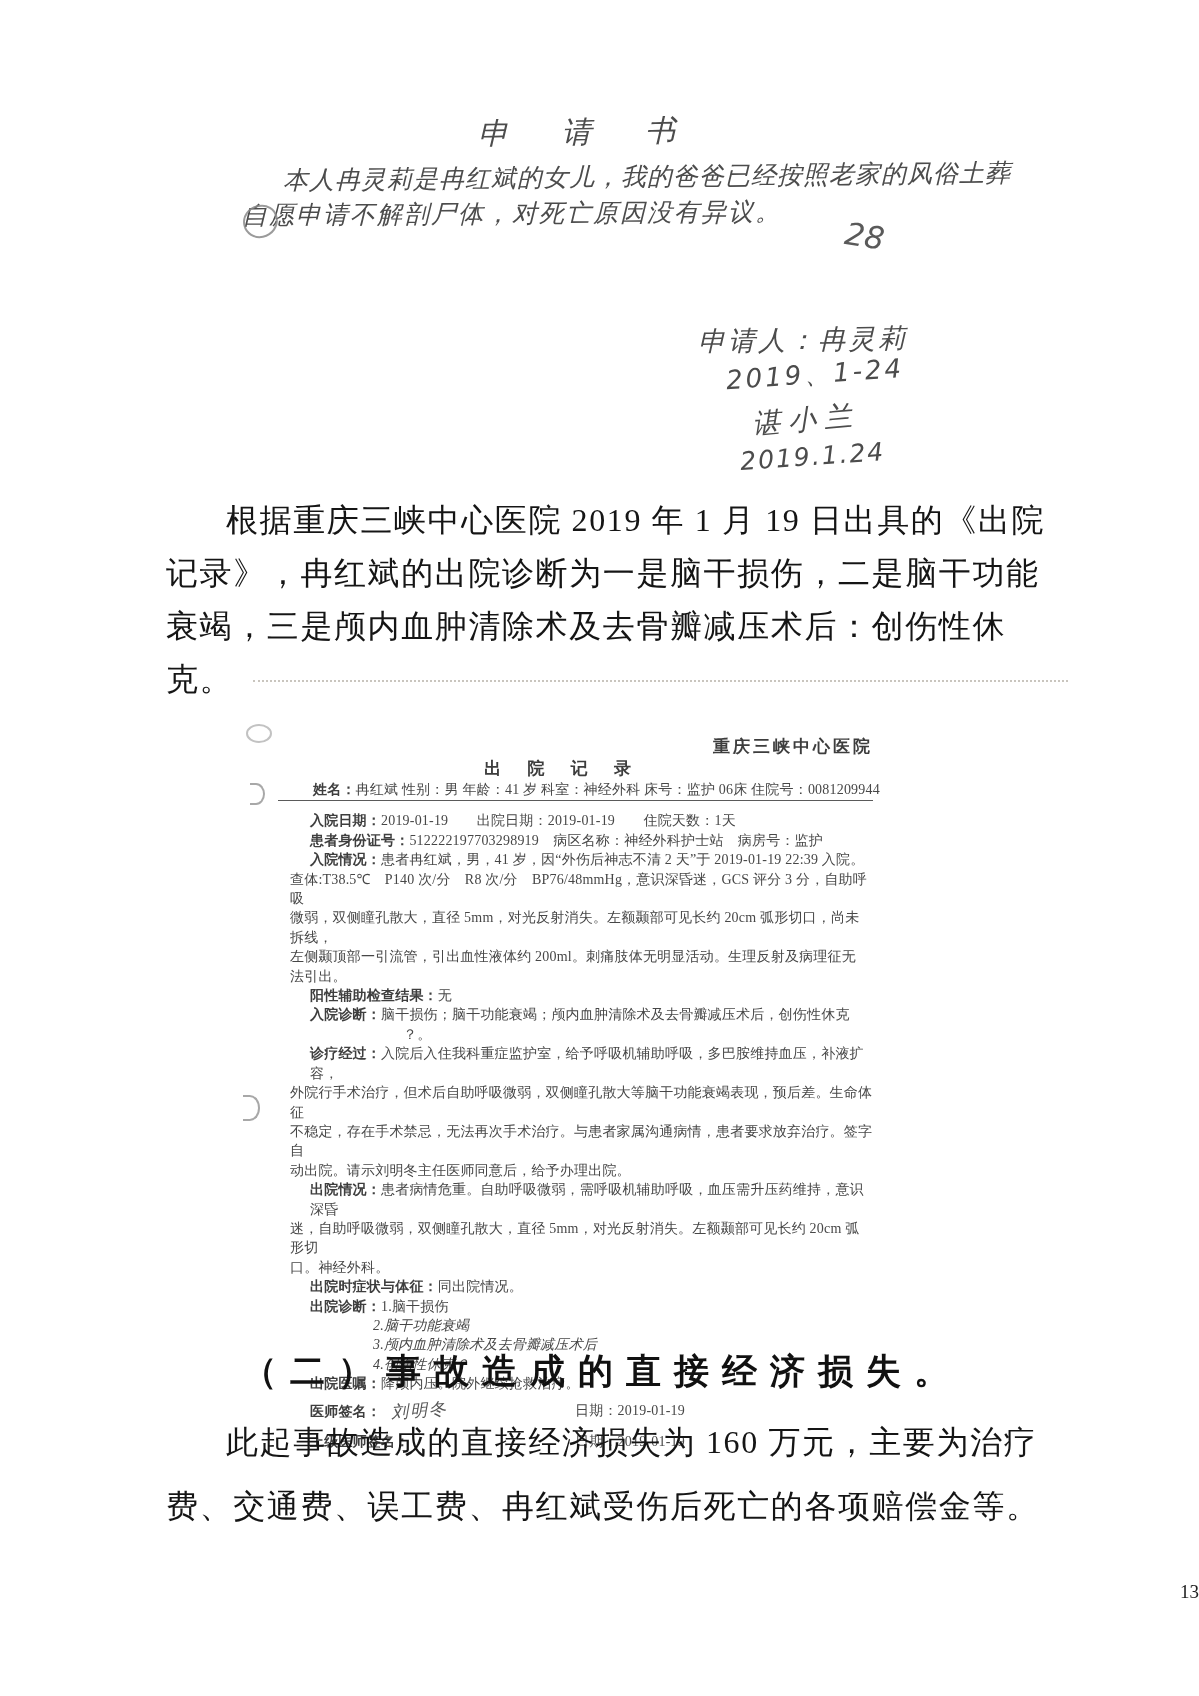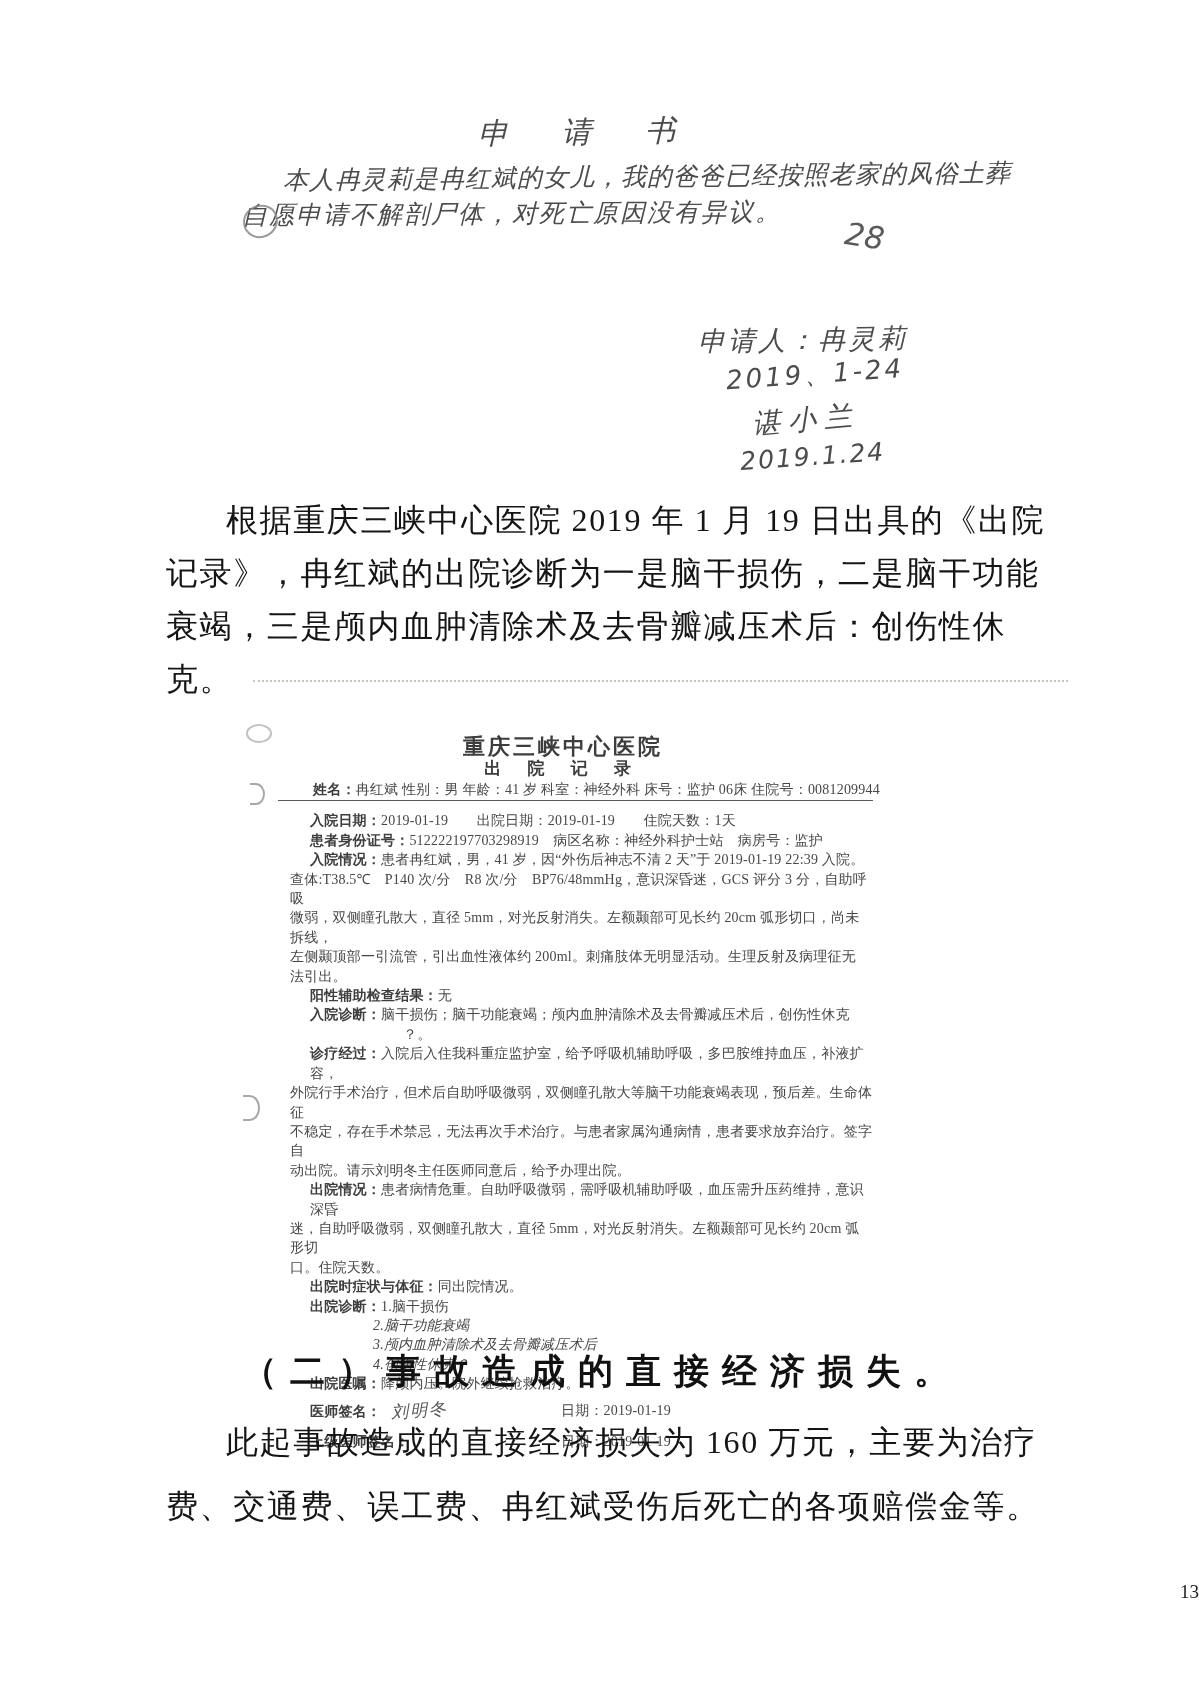--- a/index.html
+++ b/index.html
@@ -18,33 +18,33 @@
   .hw-date2{left:740px;top:442px;font-size:25px;letter-spacing:2px;transform:rotate(-4deg);}
   
   .body-par{left:166px;top:494px;width:880px;font-size:32px;line-height:53px;letter-spacing:1.6px;color:#151515;}
   .body-par .ind, .par2 .ind{text-indent:60px;}
   .sec-heading{left:234px;top:1348px;font-size:35px;font-weight:bold;letter-spacing:13px;color:#111;white-space:nowrap;margin-left:8px;}
   .par2{left:166px;top:1410px;width:880px;font-size:32px;line-height:64px;letter-spacing:1.6px;color:#151515;}
   .pageno{left:0;top:1581px;width:1199px;text-align:right;font-size:19px;color:#222;}
   
   .record{left:253px;top:736px;width:620px;font-size:14px;line-height:19.4px;
           color:#474747;letter-spacing:0.2px;}
-  .rec-hospital{text-align:center;font-size:22px;font-weight:bold;letter-spacing:3px;line-height:21px;color:#3d3d3d;}
+  .rec-hospital{text-align:right;font-size:17px;font-weight:bold;letter-spacing:3px;line-height:21px;color:#3d3d3d;}
   .rec-title{text-align:center;font-size:17px;font-weight:bold;letter-spacing:11px;line-height:23px;color:#3d3d3d;}
   .rec-line{position:relative;padding-left:37px;}
   .rec-line.indent{padding-left:57px;}
   .rec-line.dx-indent{padding-left:120px;font-style:italic;}
   .rec-line.q-indent{padding-left:150px;}
   .rec-line.underline-row{margin-left:25px;padding-left:35px;border-bottom:1.5px solid #5a5a5a;
       padding-bottom:1px;margin-bottom:10px;white-space:nowrap;}
   .rec-label{font-weight:bold;color:#3e3e3e;}
   .rec-line.sig-row{margin-top:7px;height:24px;}
   .rec-sig{font-family:"DejaVu Sans",sans-serif;font-style:italic;font-size:17px;color:#555;
       display:inline-block;transform:rotate(-4deg);margin-left:10px;letter-spacing:2px;}
-  .rec-date{position:absolute;left:308px;top:0;font-weight:normal;color:#474747;}
+  .rec-date{position:absolute;left:322px;top:0;font-weight:normal;color:#474747;}
   
   .dotline{left:253px;top:680px;width:815px;height:0;border-top:2px dotted #b8b2a9;opacity:.75;}
   .stamp-circle{left:243px;top:205px;width:31px;height:29px;border:2.5px solid #8a8a8a;
       border-radius:50% 46% 52% 48%;transform:rotate(-12deg);opacity:.85;}
   .ring1{left:246px;top:724px;width:22px;height:15px;border:2px solid #b3b3b3;border-radius:50%;opacity:.8;}
   .arc1{left:250px;top:783px;width:13px;height:18px;border:2.5px solid #9a9a9a;border-left:none;
       border-radius:0 60% 60% 0 / 0 50% 50% 0;opacity:.85;}
   .arc2{left:243px;top:1095px;width:15px;height:22px;border:2.5px solid #9a9a9a;border-left:none;
       border-radius:0 60% 60% 0 / 0 50% 50% 0;opacity:.85;}
 </style>
@@ -106,21 +106,21 @@
       <div class="rec-line"><span>外院行手术治疗，但术后自助呼吸微弱，双侧瞳孔散大等脑干功能衰竭表现，预后差。生命体征</span></div>
 
       <div class="rec-line"><span>不稳定，存在手术禁忌，无法再次手术治疗。与患者家属沟通病情，患者要求放弃治疗。签字自</span></div>
 
       <div class="rec-line"><span>动出院。请示刘明冬主任医师同意后，给予办理出院。</span></div>
 
       <div class="rec-line indent"><span class="rec-label">出院情况：</span><span>患者病情危重。自助呼吸微弱，需呼吸机辅助呼吸，血压需升压药维持，意识深昏</span></div>
 
       <div class="rec-line"><span>迷，自助呼吸微弱，双侧瞳孔散大，直径 5mm，对光反射消失。左额颞部可见长约 20cm 弧形切</span></div>
 
-      <div class="rec-line"><span>口。住院天数。</span></div>
+      <div class="rec-line"><span>口。神经外科。</span></div>
 
       <div class="rec-line indent"><span class="rec-label">出院时症状与体征：</span><span>同出院情况。</span></div>
 
       <div class="rec-line indent"><span class="rec-label">出院诊断：</span><span>1.脑干损伤</span></div>
 
       <div class="rec-line dx-indent"><span>2.脑干功能衰竭</span></div>
 
       <div class="rec-line dx-indent"><span>3.颅内血肿清除术及去骨瓣减压术后</span></div>
 
       <div class="rec-line dx-indent"><span>4.创伤性休克？</span></div>

